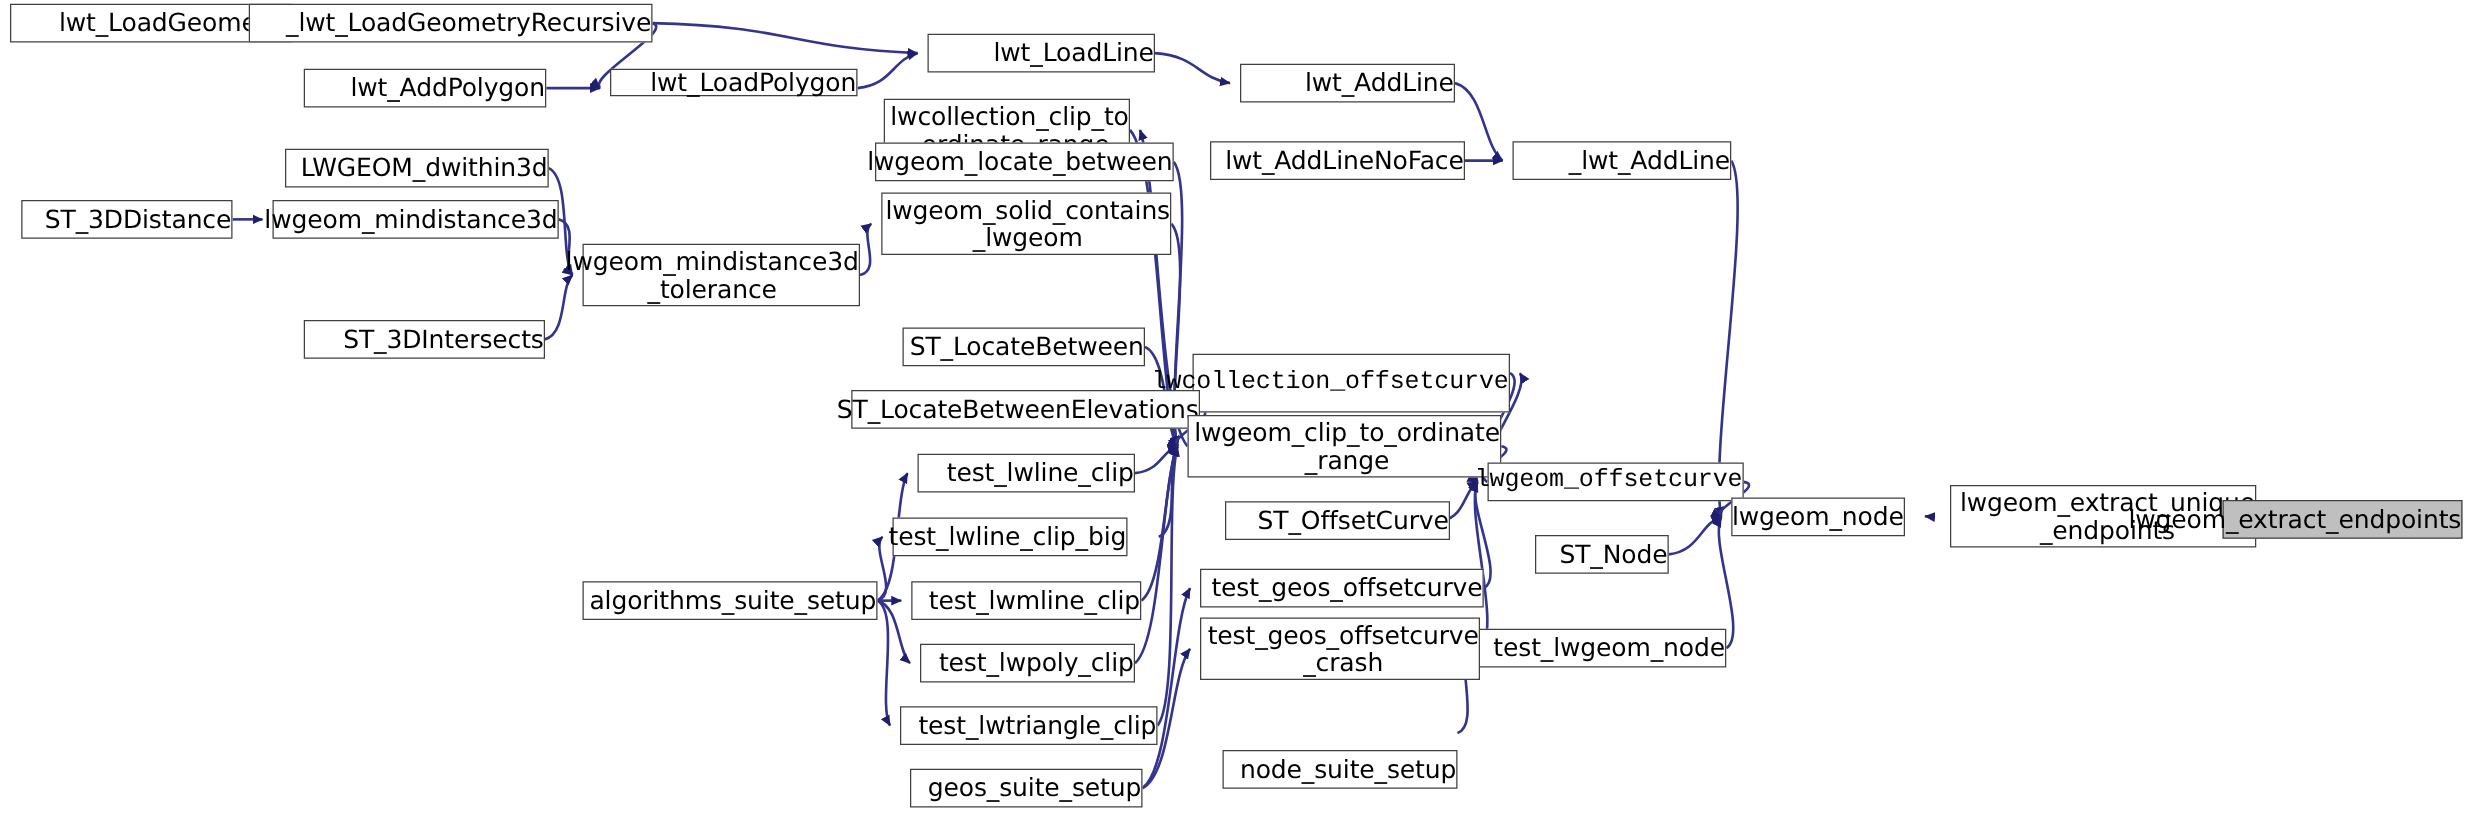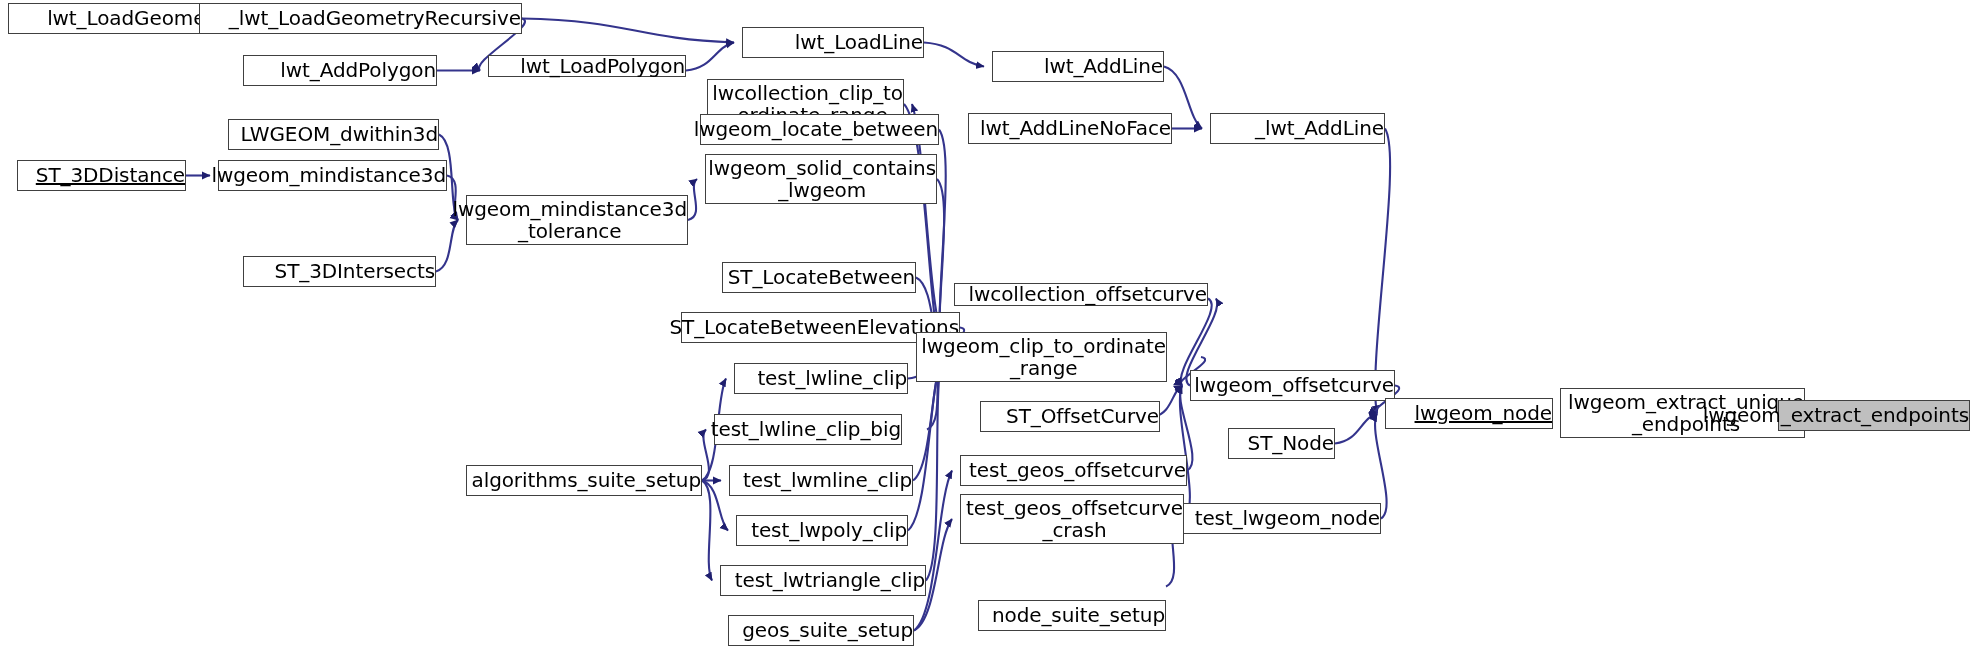--- a/index.html
+++ b/index.html
@@ -107,33 +107,33 @@
       <div class="node" style="left: 243px; top: 55px; width: 194px; height: 31px;"><span>lwt_AddPolygon</span></div>
       <div class="node" style="left: 488px; top: 55px; width: 198px; height: 22px;"><span>lwt_LoadPolygon</span></div>
       <div class="node" style="left: 707px; top: 79px; width: 197px; height: 50px;"><span>lwcollection_clip_to
 _ordinate_range</span></div>
       <div class="node" style="left: 968px; top: 113px; width: 204px; height: 31px;"><span>lwt_AddLineNoFace</span></div>
       <div class="node" style="left: 1210px; top: 113px; width: 175px; height: 31px;"><span>_lwt_AddLine</span></div>
       <div class="node" style="left: 228px; top: 119px; width: 211px; height: 31px;"><span>LWGEOM_dwithin3d</span></div>
       <div class="node" style="left: 700px; top: 114px; width: 239px; height: 31px;"><span>lwgeom_locate_between</span></div>
       <div class="node" style="left: 705px; top: 154px; width: 232px; height: 50px;"><span>lwgeom_solid_contains
 _lwgeom</span></div>
-      <div class="node" style="left: 17px; top: 160px; width: 169px; height: 31px; text-decoration: underline;"><span>ST_3DDistance</span></div>
+      <div class="node" style="left: 17px; top: 160px; width: 169px; height: 31px;"><span>ST_3DDistance</span></div>
       <div class="node" style="left: 218px; top: 160px; width: 229px; height: 31px;"><span>lwgeom_mindistance3d</span></div>
       <div class="node" style="left: 466px; top: 195px; width: 222px; height: 50px;"><span>lwgeom_mindistance3d
 _tolerance</span></div>
       <div class="node" style="left: 243px; top: 256px; width: 193px; height: 31px;"><span>ST_3DIntersects</span></div>
       <div class="node" style="left: 722px; top: 262px; width: 194px; height: 31px;"><span>ST_LocateBetween</span></div>
-      <div class="node" style="left: 954px; top: 283px; width: 254px; height: 23px;"><span>lwcollection_offsetcurve</span></div>
+      <div class="node" style="left: 954px; top: 283px; width: 254px; height: 47px; font-family: Liberation Mono, monospace;"><span>lwcollection_offsetcurve</span></div>
       <div class="node" style="left: 681px; top: 312px; width: 279px; height: 31px;"><span>ST_LocateBetweenElevations</span></div>
-      <div class="node" style="left: 916px; top: 332px; width: 251px; height: 50px;"><span>lwgeom_clip_to_ordinate
+      <div class="node" style="left: 950px; top: 332px; width: 251px; height: 50px;"><span>lwgeom_clip_to_ordinate
 _range</span></div>
       <div class="node" style="left: 734px; top: 363px; width: 174px; height: 31px;"><span>test_lwline_clip</span></div>
-      <div class="node" style="left: 1190px; top: 370px; width: 205px; height: 31px;"><span>lwgeom_offsetcurve</span></div>
-      <div class="node" style="left: 1385px; top: 398px; width: 168px; height: 31px; text-decoration: underline;"><span>lwgeom_node</span></div>
+      <div class="node" style="left: 1190px; top: 370px; width: 205px; height: 31px; font-family: Liberation Mono, monospace;"><span>lwgeom_offsetcurve</span></div>
+      <div class="node" style="left: 1385px; top: 398px; width: 139px; height: 31px;"><span>lwgeom_node</span></div>
       <div class="node" style="left: 1548px; top: 388px; width: 245px; height: 50px; margin-left: 12px;"><span>lwgeom_extract_unique
 _endpoints</span></div>
       <div class="node highlight" style="left: 1778px; top: 400px; width: 192px; height: 31px;"><span>lwgeom_extract_endpoints</span></div>
       <div class="node" style="left: 714px; top: 414px; width: 188px; height: 31px;"><span>test_lwline_clip_big</span></div>
       <div class="node" style="left: 980px; top: 401px; width: 180px; height: 31px;"><span>ST_OffsetCurve</span></div>
       <div class="node" style="left: 1228px; top: 428px; width: 107px; height: 31px;"><span>ST_Node</span></div>
       <div class="node" style="left: 960px; top: 455px; width: 227px; height: 31px;"><span>test_geos_offsetcurve</span></div>
       <div class="node" style="left: 466px; top: 465px; width: 236px; height: 31px;"><span>algorithms_suite_setup</span></div>
       <div class="node" style="left: 729px; top: 465px; width: 184px; height: 31px;"><span>test_lwmline_clip</span></div>
       <div class="node" style="left: 1183px; top: 503px; width: 198px; height: 31px;"><span>test_lwgeom_node</span></div>

